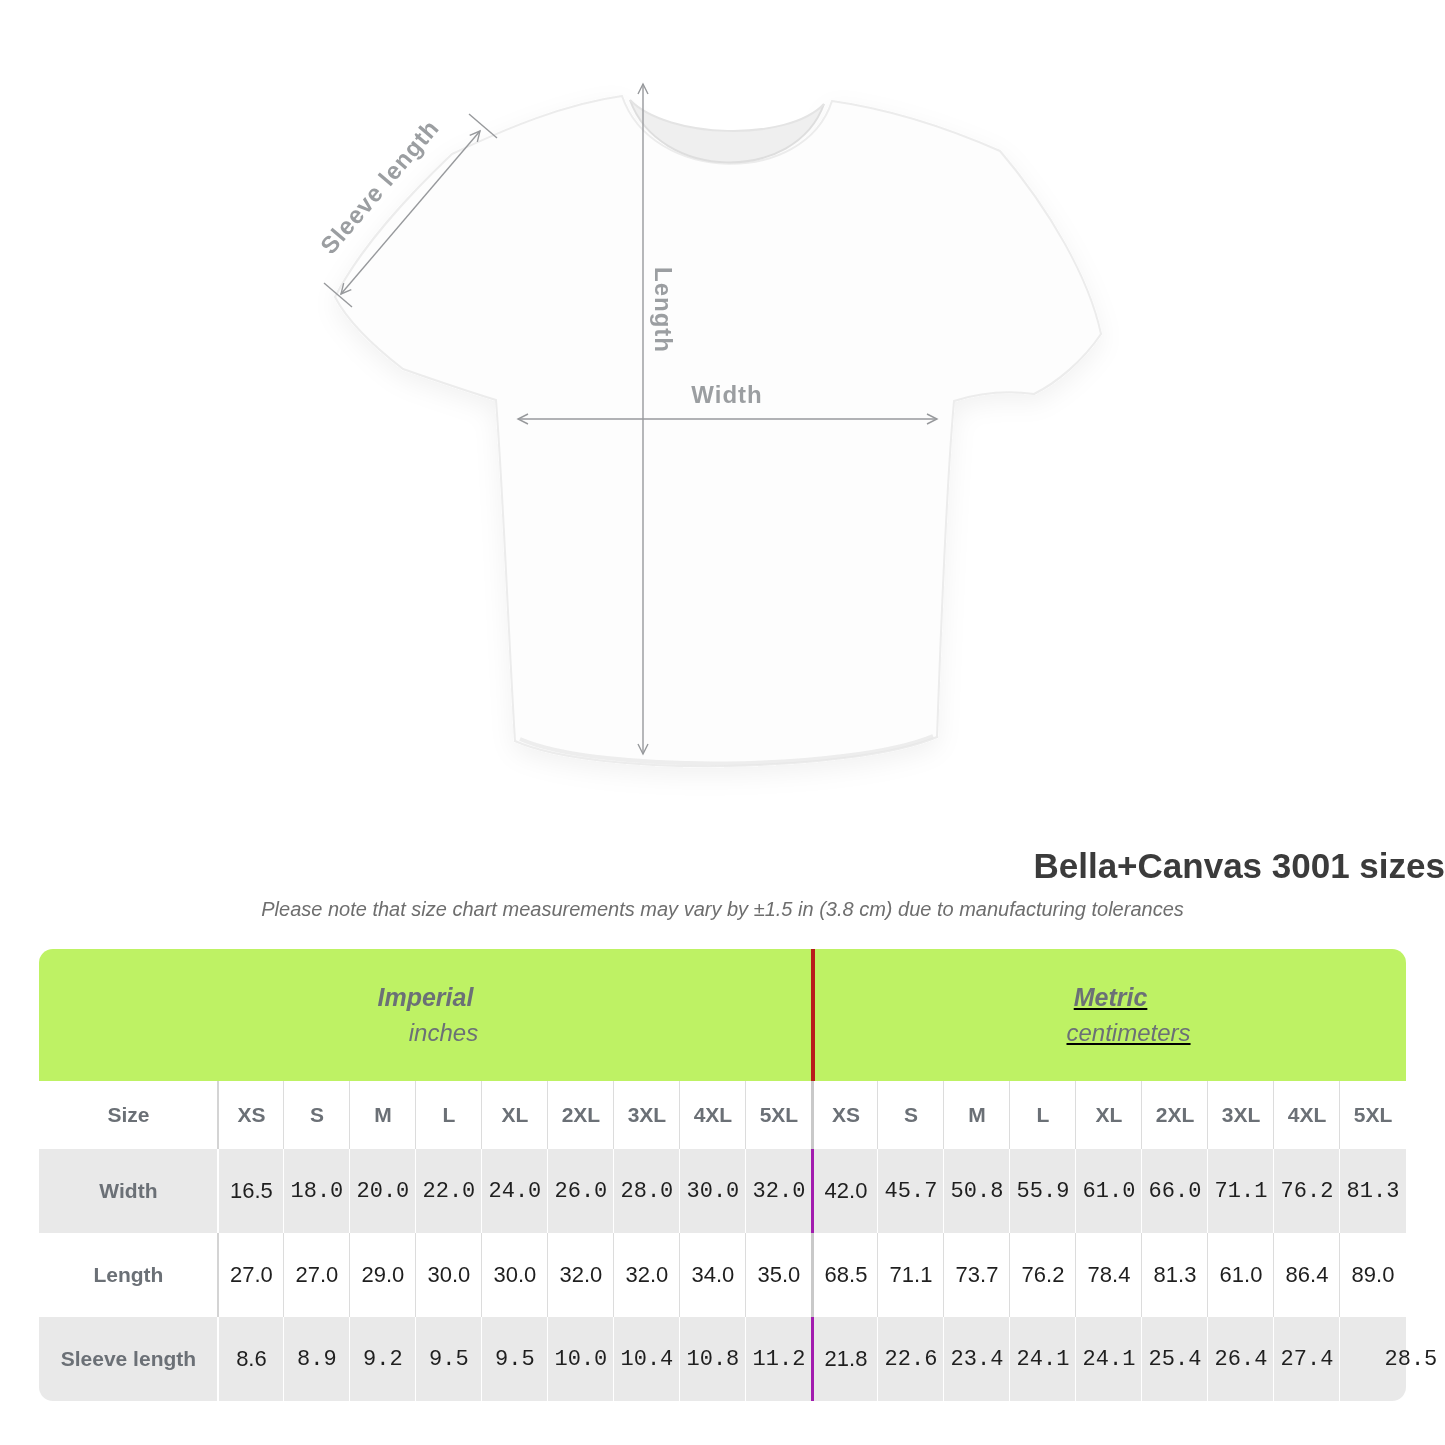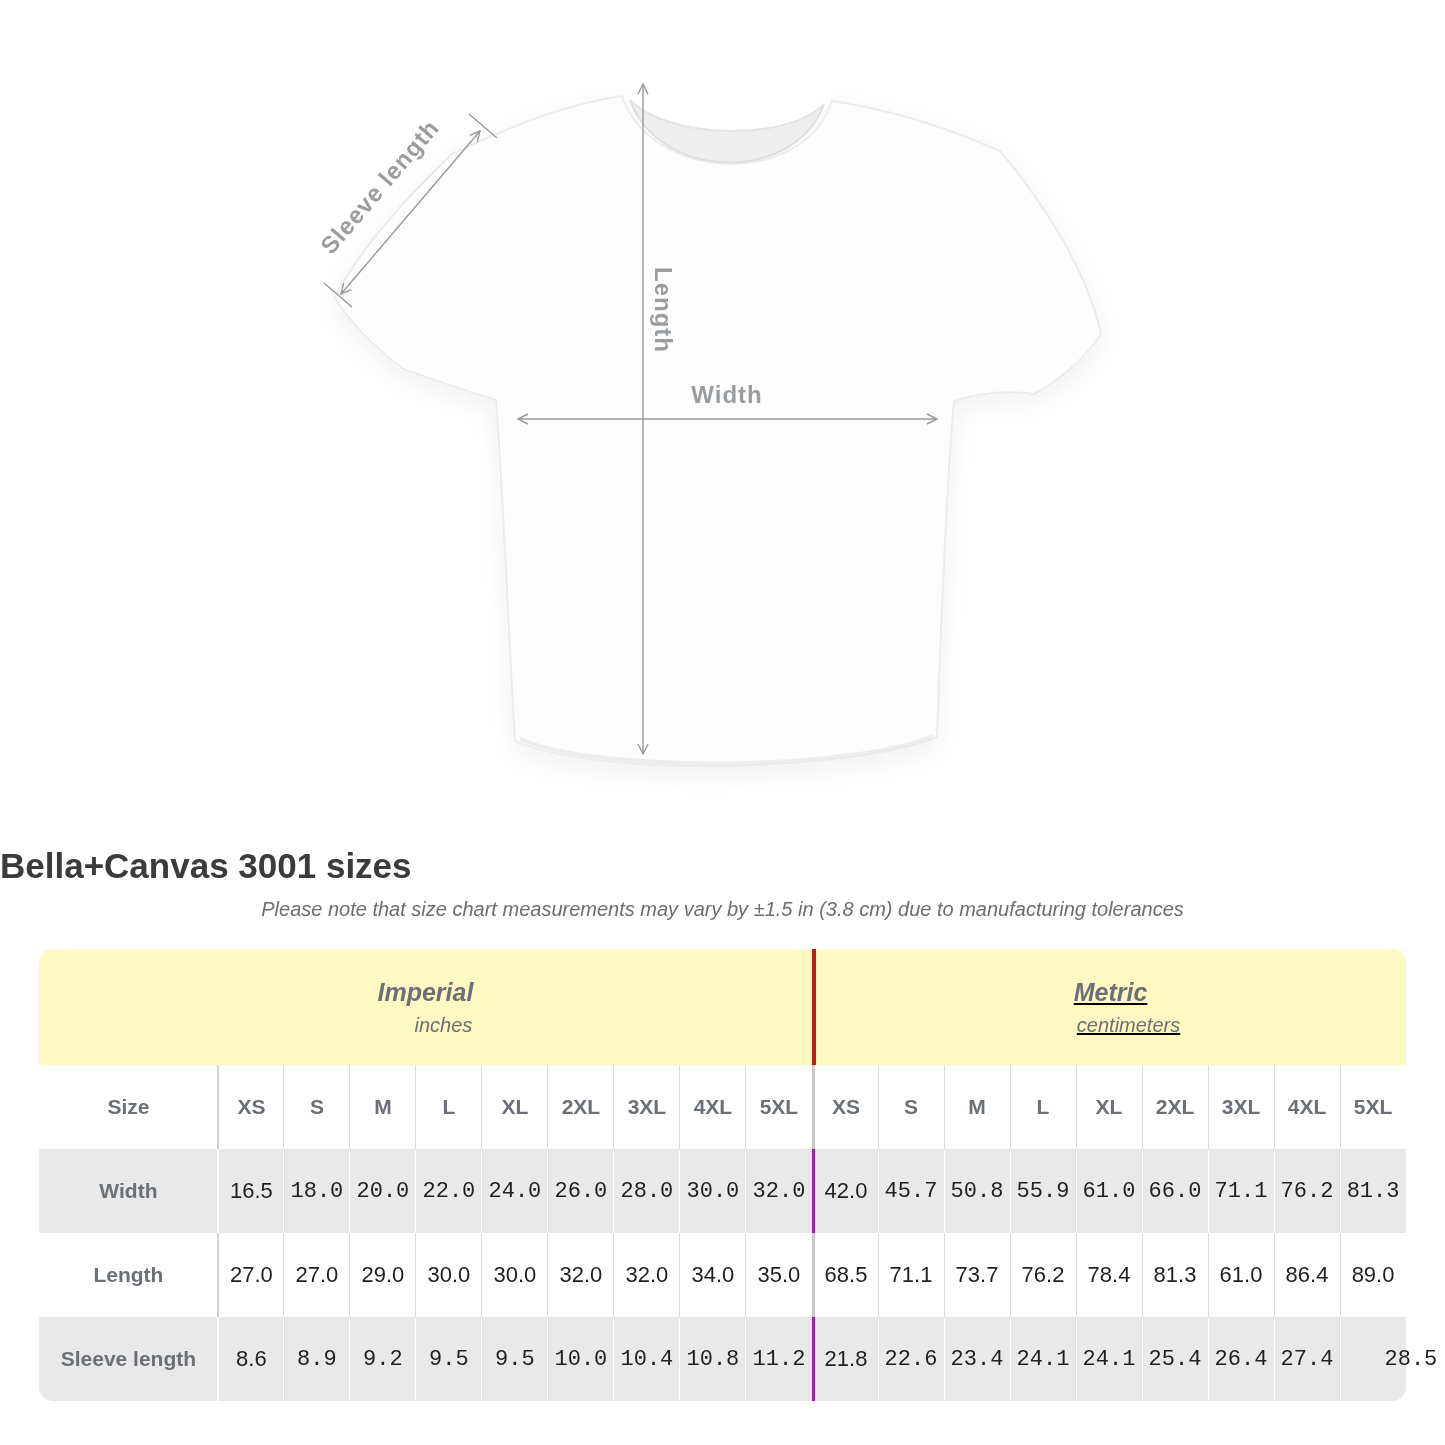--- a/index.html
+++ b/index.html
@@ -12,48 +12,48 @@
   
   .diagram{width:1445px;height:820px;position:relative;}
   .diagram svg{display:block;}
   svg text.anno{
     font-family:"Liberation Sans", sans-serif;
     font-weight:700;font-size:24px;fill:#9b9ea1;letter-spacing:1px;
   }
 
   
   h1.title{
-    margin:26px 0 0 0;text-align:left;
+    margin:26px 0 0 0;text-align:right;
     font-size:35px;line-height:40px;font-weight:700;color:#3b3b3b;
   }
   p.subtitle{
     margin:12px 0 0 0;text-align:center;
     font-size:20px;font-style:italic;color:#6e6e6e;
   }
 
   
   table.size-table{
     width:1366px;margin:28px auto 0 auto;
     border-collapse:separate;border-spacing:0;table-layout:fixed;
   }
   table.size-table td{
     box-sizing:border-box;text-align:center;vertical-align:middle;padding:0;
   }
   col.c-label{width:178px;}
   col.c-data{width:66px;}
 
   
-  tr.band td{background:#fef9c3;height:116px;}
+  tr.band td{background:#bef264;height:132px;}
   td.g-imp{border-top-left-radius:14px;}
   td.g-met{border-top-right-radius:14px;border-left:4px solid #b91c1c;text-decoration:underline;}
   .gname{font-style:italic;font-weight:700;font-size:25px;color:#6b7076;}
-  .gunit{font-style:italic;font-weight:400;font-size:20px;color:#6b7076;margin-top:7px;padding-left:36px;}
-
-  
-  tr.hrow td{height:84px;background:#ffffff;font-weight:700;font-size:21px;color:#6b7076;}
+  .gunit{font-style:italic;font-weight:400;font-size:24px;color:#6b7076;margin-top:7px;padding-left:36px;}
+
+  
+  tr.hrow td{height:68px;background:#ffffff;font-weight:700;font-size:21px;color:#6b7076;}
 
   
   tr.data td{height:84px;font-size:22px;color:#1f1f1f;background:#ffffff;}
   tr.g td{background:#e9e9e9;}
   tr.data td.rl{font-weight:700;font-size:21px;color:#6b7076;}
   tr.hrow td.rl{font-weight:700;}
 
   
   tr.w td.d{border-left:1px solid #dcdcdc;}
   tr.w td.d2{border-left:2px solid #d4d4d4;}

